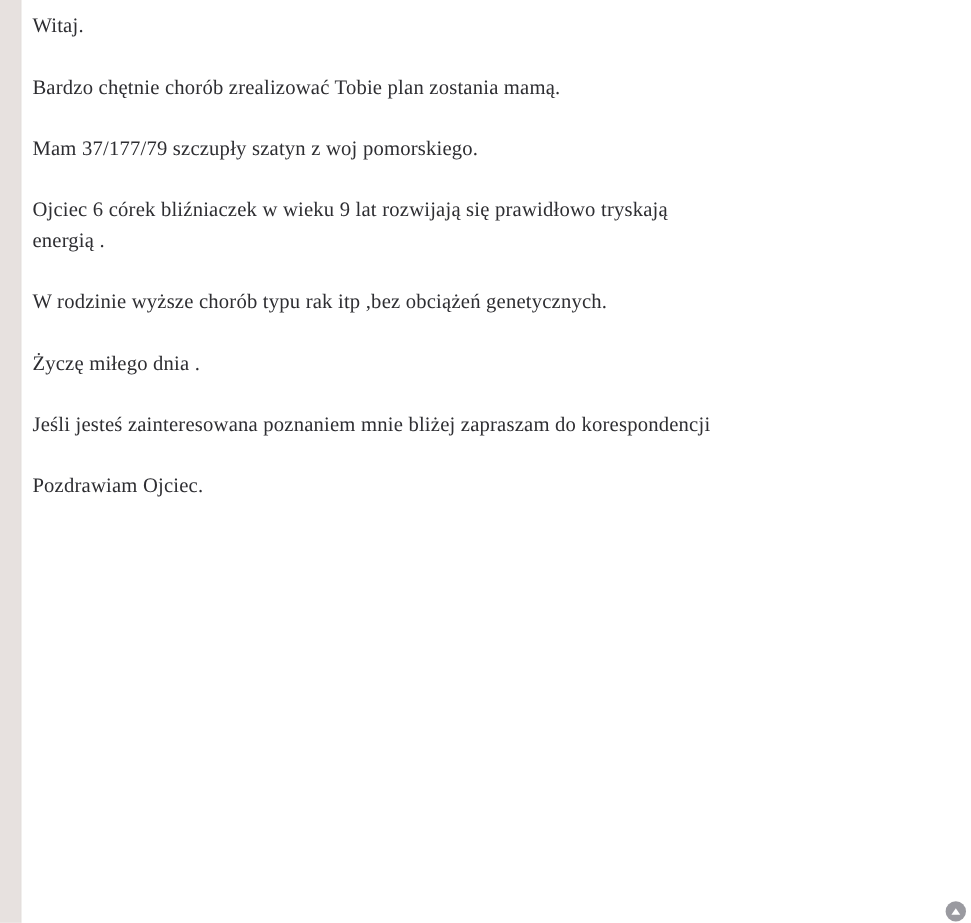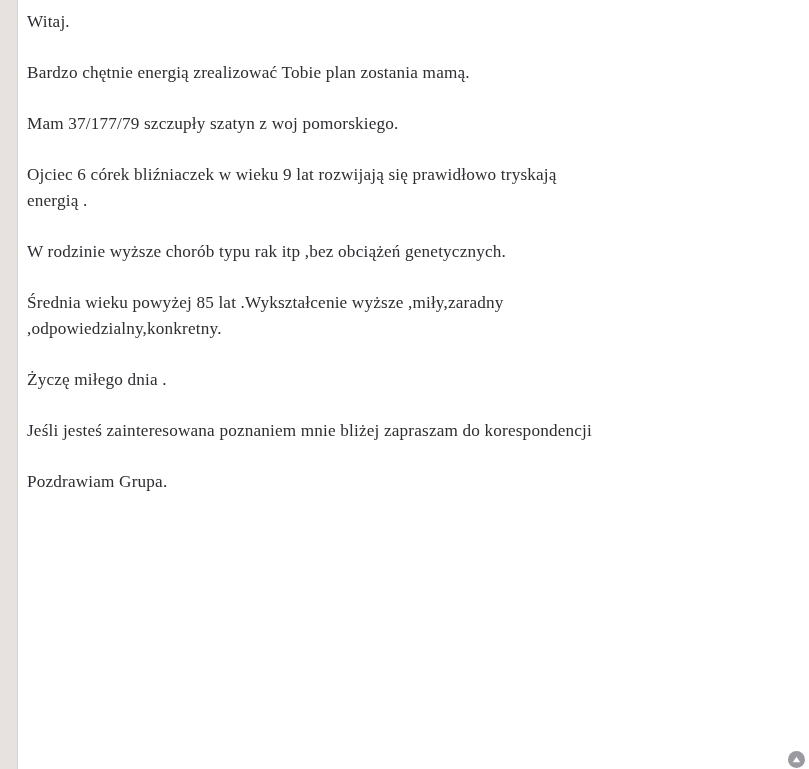--- a/index.html
+++ b/index.html
@@ -88,28 +88,27 @@
 </head>
 <body>
 
 <div id="page-wrap">
 
   <div id="left-gutter"></div>
   <div id="gutter-rule"></div>
 
   <div id="message-body">
     <p class="msg-paragraph">Witaj.</p>
-    <p class="msg-paragraph">Bardzo chętnie energią zrealizować Tobie plan zostania mamą.</p>
+    <p class="msg-paragraph">Bardzo chętnie chorób zrealizować Tobie plan zostania mamą.</p>
     <p class="msg-paragraph">Mam 37/177/79 szczupły szatyn z woj pomorskiego.</p>
     <p class="msg-paragraph">Ojciec 6 córek bliźniaczek w wieku 9 lat rozwijają się prawidłowo tryskają energią .</p>
     <p class="msg-paragraph">W rodzinie wyższe chorób typu rak itp ,bez obciążeń genetycznych.</p>
-    <p class="msg-paragraph">Średnia wieku powyżej 85 lat .Wykształcenie wyższe ,miły,zaradny ,odpowiedzialny,konkretny.</p>
     <p class="msg-paragraph">Życzę miłego dnia .</p>
     <p class="msg-paragraph">Jeśli jesteś zainteresowana poznaniem mnie bliżej zapraszam do korespondencji</p>
-    <p class="msg-paragraph">Pozdrawiam Grupa.</p>
+    <p class="msg-paragraph">Pozdrawiam Ojciec.</p>
   </div>
 
   <div id="scroll-top-button">
     <span>
       <svg width="9" height="7" viewBox="0 0 9 7" aria-hidden="true">
         <path d="M4.5 0.8 L8.2 6.2 L0.8 6.2 Z" fill="#ffffff"></path>
       </svg>
     </span>
   </div>
 

